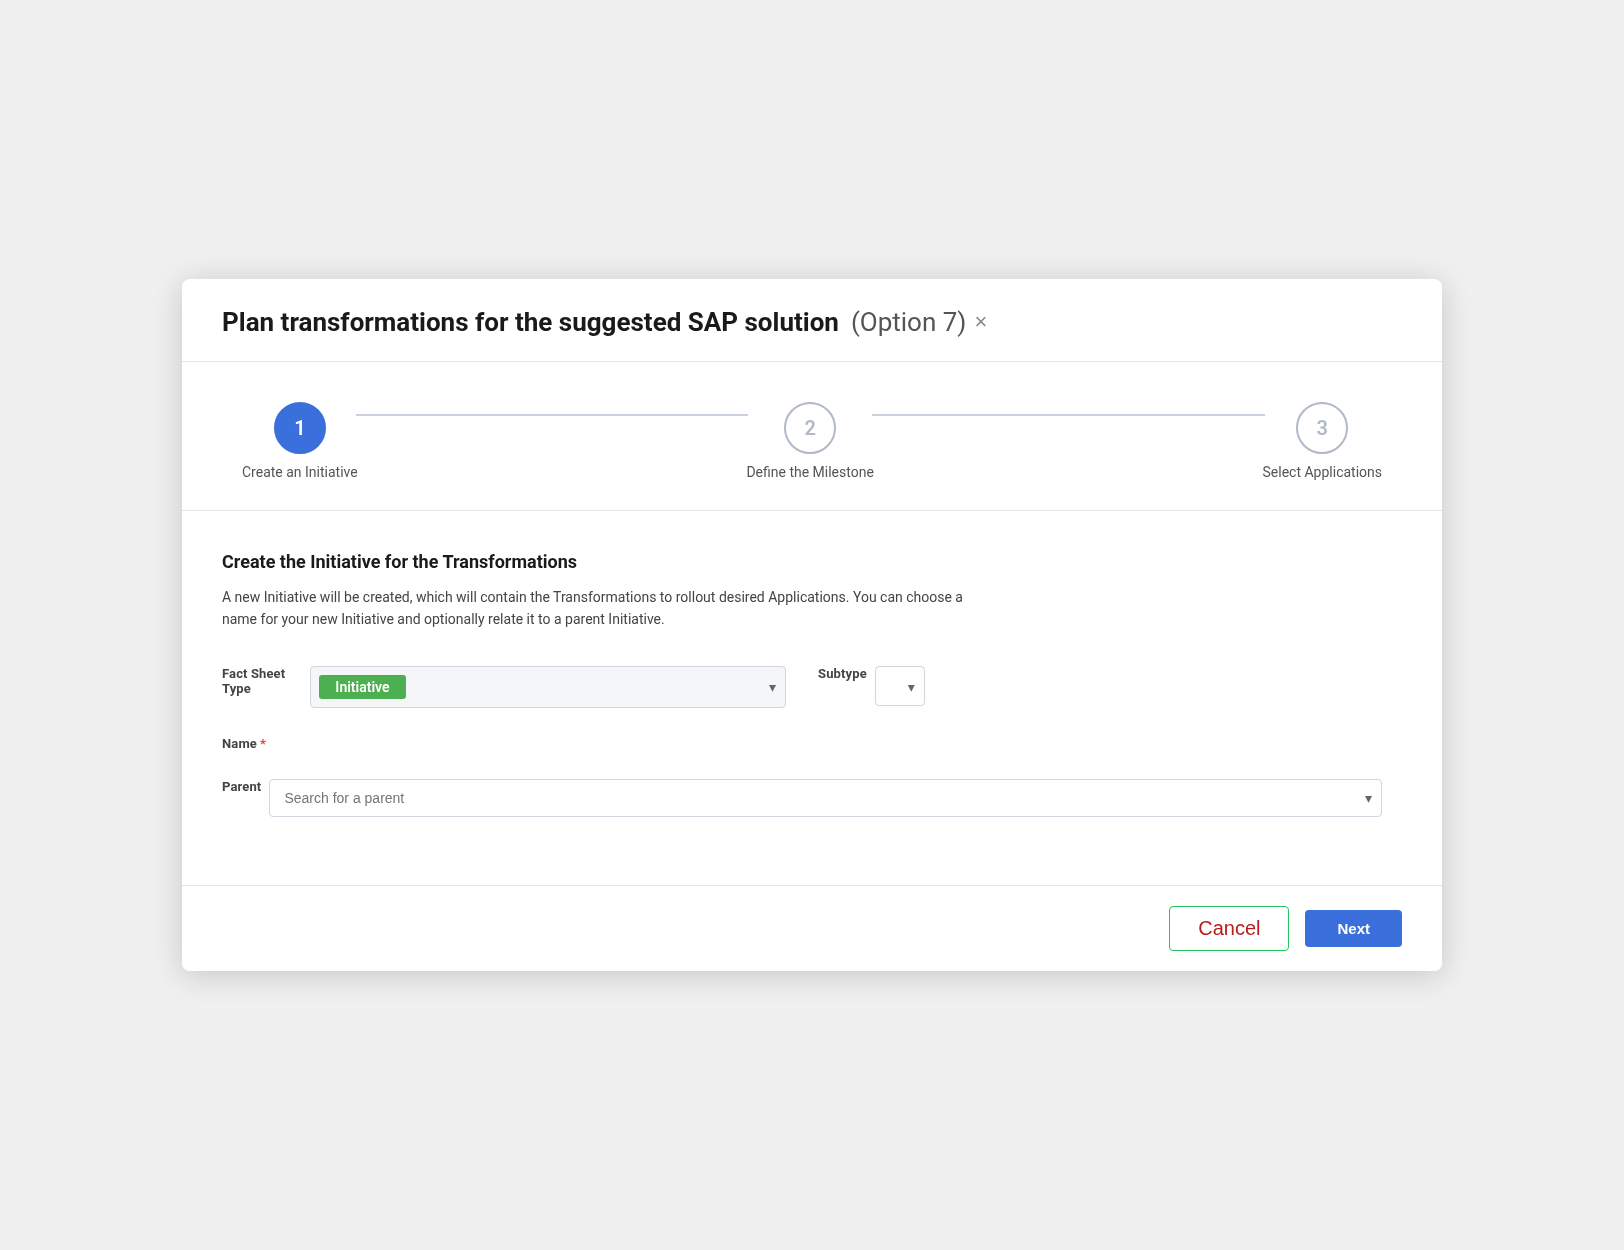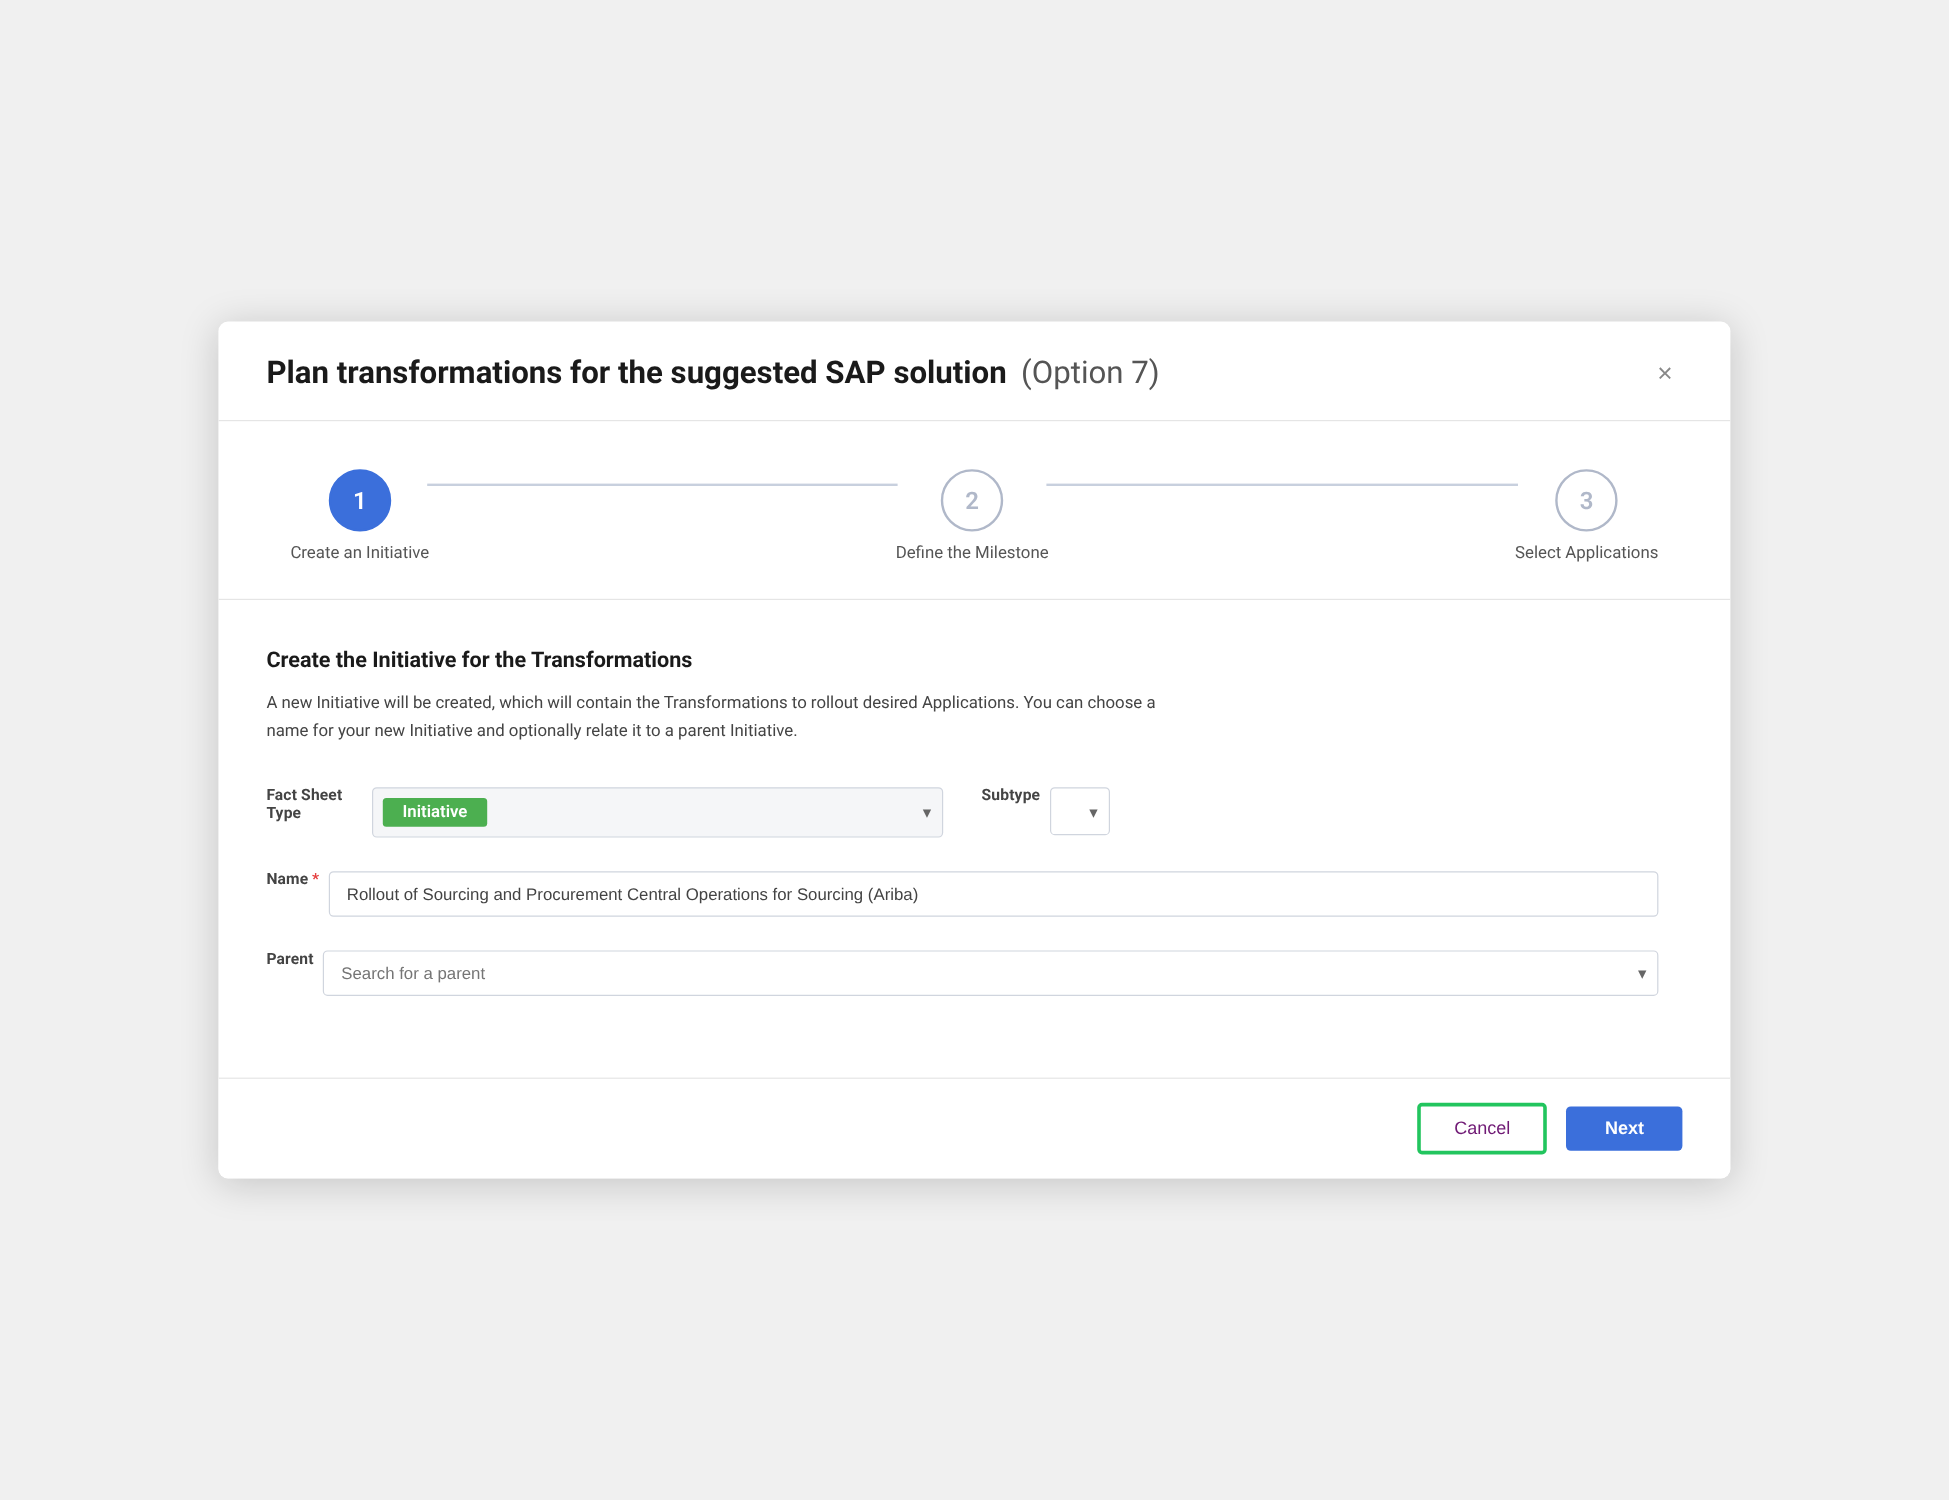--- a/index.html
+++ b/index.html
@@ -17,21 +17,20 @@
       border-radius: 8px;
       box-shadow: 0 4px 32px rgba(0,0,0,0.18);
       width: 1260px;
       max-width: 100%;
       position: relative;
       overflow: hidden;
     }
     .modal-header {
       display: flex;
       align-items: center;
-      justify-content: space-between;
       padding: 28px 40px 24px 40px;
       border-bottom: 1px solid #e5e5e5;
     }
     .modal-title-group {
       display: flex;
       align-items: baseline;
       gap: 12px;
     }
     .modal-title-bold {
       font-size: 26px;
@@ -239,25 +238,25 @@
       display: flex;
       align-items: center;
       justify-content: flex-end;
       padding: 20px 40px;
       border-top: 1px solid #e5e5e5;
       gap: 16px;
       background: #fff;
     }
     .btn-cancel {
       background: #fff;
-      border: 3px solid #22c55e;
+      border: 1px solid #22c55e;
       border-radius: 4px;
       padding: 10px 28px;
-      font-size: 15px;
-      color: #701a75;
+      font-size: 20px;
+      color: #b91c1c;
       cursor: pointer;
       font-weight: 500;
     }
     .btn-next {
       background: #3b6fdb;
       border: none;
       border-radius: 4px;
       padding: 10px 32px;
       font-size: 15px;
       color: #fff;
@@ -333,21 +332,20 @@
           <span class="select-chevron">▾</span>
         </div>
       </div>
     </div>
 
     <div class="form-row">
       <div class="form-group full">
         <label class="form-label">
           <span>Name</span><span class="required-star">*</span>
         </label>
-        <input class="name-input" type="text" value="Rollout of Sourcing and Procurement Central Operations for Sourcing (Ariba)" style="">
       </div>
     </div>
 
     <div class="form-row">
       <div class="form-group full">
         <label class="form-label">Parent</label>
         <div class="parent-search-container">
           <input class="parent-search" type="text" placeholder="Search for a parent" style="">
           <span class="select-chevron">▾</span>
         </div>

